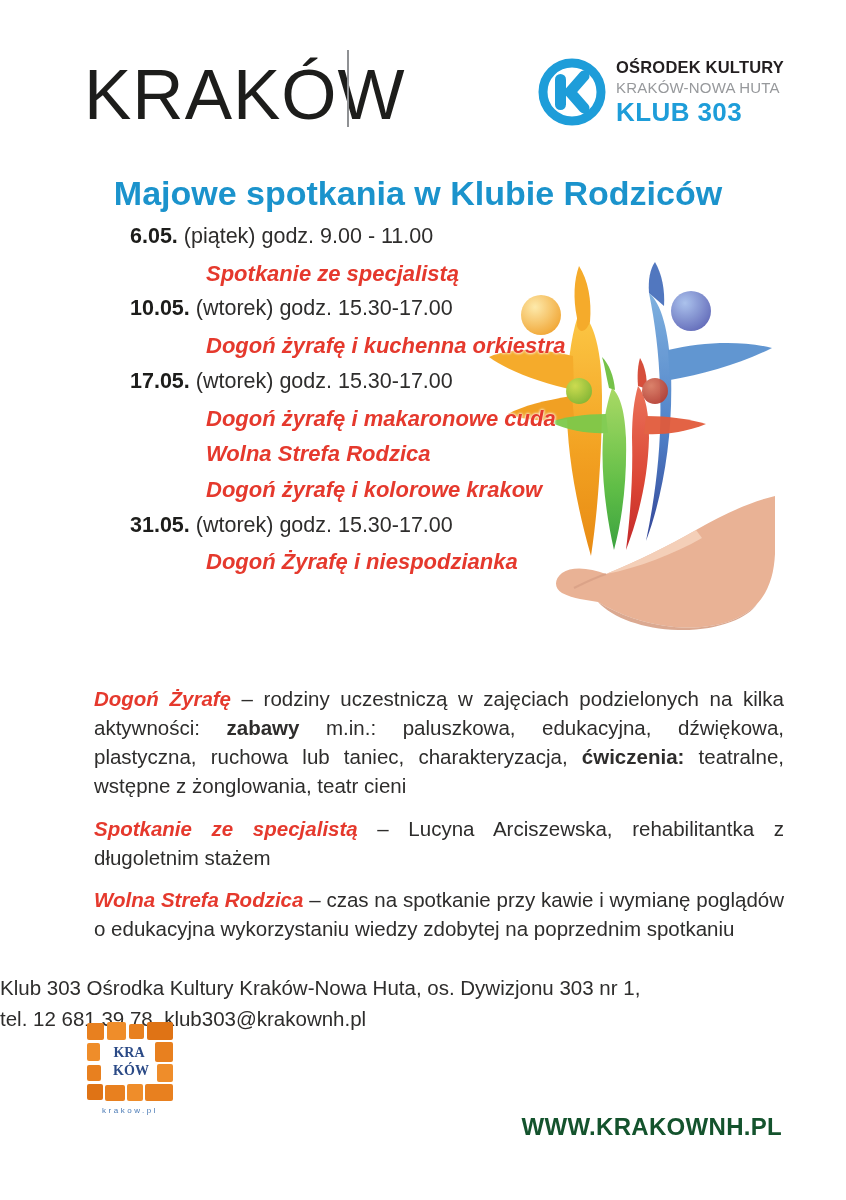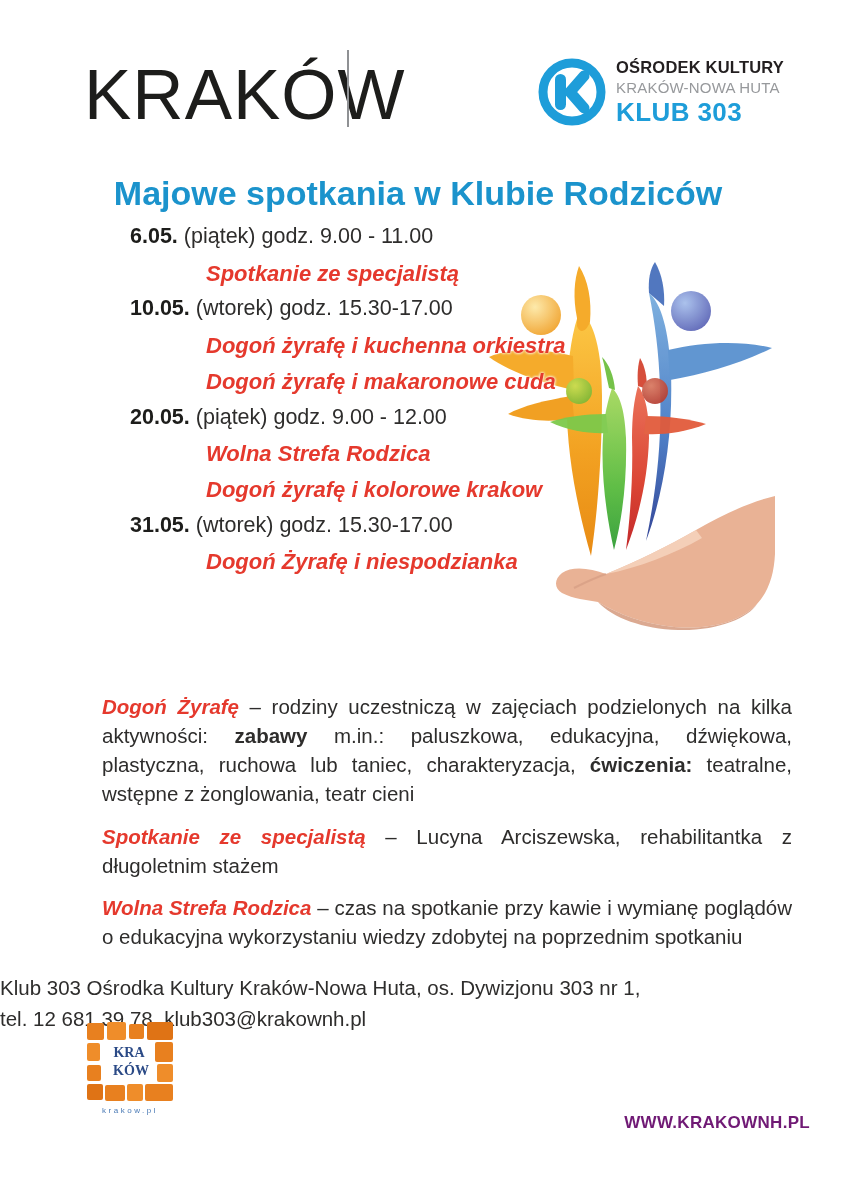--- a/index.html
+++ b/index.html
@@ -23,30 +23,30 @@
   .schedule{left:86px;top:219px;z-index:2;line-height:35.7px;white-space:nowrap;margin-left:44px;}
   .sdate{font-size:21.5px;font-weight:bold;color:#1d1d1b;margin-right:6px;}
   .sdet{font-size:21.5px;color:#2e2d2c;}
   .sact{padding-left:76px;font-size:22px;font-weight:bold;font-style:italic;color:#e5392d;
         text-shadow:0 0 3px #fff,0 0 3px #fff;}
 
   
   .illu{left:478px;top:238px;width:368px;height:424px;z-index:1;}
 
   
-  .para{left:86px;width:690px;font-size:20.5px;line-height:29px;text-align:justify;margin:16px;}
+  .para{left:86px;width:690px;font-size:20.5px;line-height:29px;text-align:justify;margin:8px;}
   .p1{top:676px;} .p2{top:806px;} .p3{top:877px;}
   .term{color:#e5392d;font-weight:bold;font-style:italic;}
 
   
   .contact{left:0;top:972px;width:846px;text-align:left;font-size:20.5px;line-height:31px;color:#2e2d2c;}
 
   
   .mosaic{left:85px;top:1020px;width:92px;height:96px;}
-  .website{right:36px;top:1113px;font-size:17px;font-weight:bold;color:#701a75;letter-spacing:.3px;}
+  .website{right:64px;top:1113px;font-size:24px;font-weight:bold;color:#14532d;letter-spacing:.3px;}
 </style>
 </head>
 <body>
 
 <div class="abs wordmark">KRAKÓW</div>
 <div class="abs hsep"></div>
 
 <div class="abs org-logo-icon">
   <svg width="68" height="68" viewBox="0 0 68 68">
     <circle cx="34" cy="34" r="29" fill="#ffffff" stroke="#1e9dd9" stroke-width="9"></circle>
@@ -143,24 +143,24 @@
 
 <div class="abs schedule">
   <div class="srow">
     <span class="sdate">6.05.</span><span class="sdet">(piątek) godz. 9.00 - 11.00</span>
   </div>
   <div class="sact">Spotkanie ze specjalistą</div>
   <div class="srow">
     <span class="sdate">10.05.</span><span class="sdet">(wtorek) godz. 15.30-17.00</span>
   </div>
   <div class="sact">Dogoń żyrafę i kuchenna orkiestra</div>
+  <div class="srow">
+    <span class="sdate">17.05.</span><span class="sdet">(wtorek) godz. 15.30-17.00</span>
+  </div>
   <div class="sact">Dogoń żyrafę i makaronowe cuda</div>
-  <div class="srow">
-    <span class="sdate">20.05.</span><span class="sdet">(piątek) godz. 9.00 - 12.00</span>
-  </div>
   <div class="sact">Wolna Strefa Rodzica</div>
   <div class="sact">Dogoń żyrafę i kolorowe krakow</div>
   <div class="srow">
     <span class="sdate">31.05.</span><span class="sdet">(wtorek) godz. 15.30-17.00</span>
   </div>
   <div class="sact">Dogoń Żyrafę i niespodzianka</div>
 </div>
 
 <p class="abs para p1"><span class="term">Dogoń Żyrafę</span><span> – rodziny uczestniczą w zajęciach podzielonych na kilka aktywności: </span><b>zabawy</b><span> m.in.: paluszkowa, edukacyjna, dźwiękowa, plastyczna, ruchowa lub taniec, charakteryzacja, </span><b>ćwiczenia:</b><span> teatralne, wstępne z żonglowania, teatr cieni</span></p>
 

